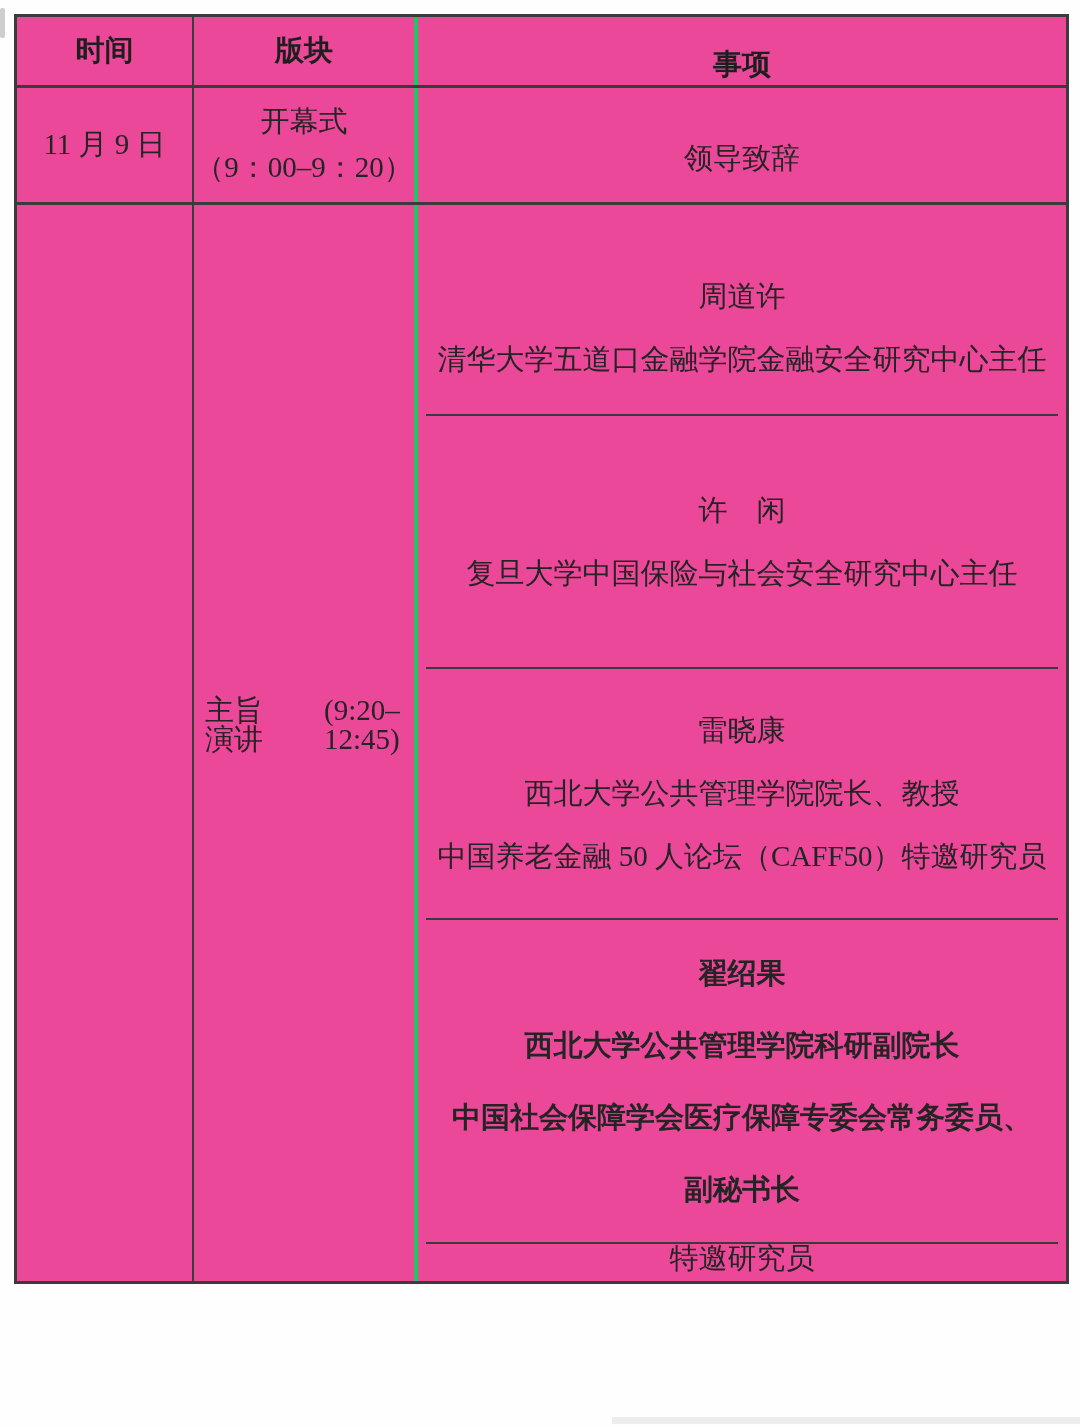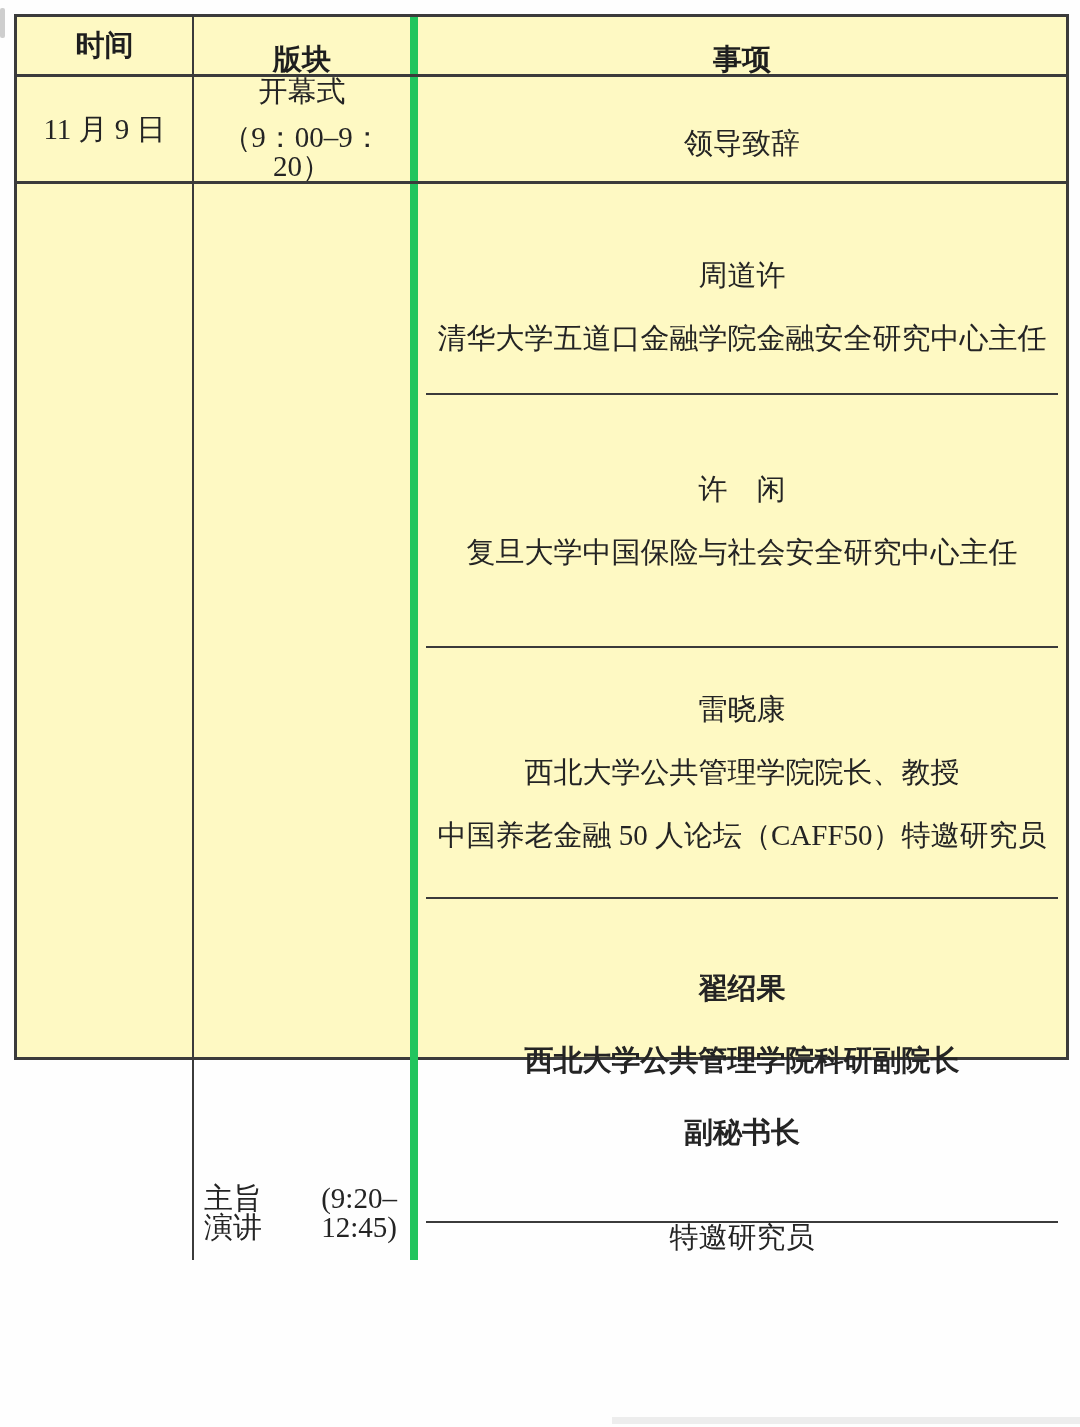--- a/index.html
+++ b/index.html
@@ -10,42 +10,42 @@
     overflow: hidden;
     font-family: "Liberation Serif", "DejaVu Serif", serif;
     color: #242424;
   }
   .page { position: absolute; inset: 0; }
 
   
   .tbl {
     position: absolute;
     left: 14px; top: 14px;
-    width: 1055px; height: 1046px;
+    width: 1055px; height: 1270px;
     box-sizing: border-box;
     border: 3px solid #3b3b3b;
-    background: #fef9c3;
+    background: #ec4899;
     display: flex;
     flex-direction: column;
   }
   .row { display: flex; box-sizing: border-box; width: 100%; }
   .rhead { height: 81px; border-bottom: 3px solid #3b3b3b; }
   .r1   { height: 135px; border-bottom: 3px solid #3b3b3b; }
   .r2   { flex: 1; }
 
   .cell {
     box-sizing: border-box;
     display: flex;
     flex-direction: column;
     align-items: center;
     justify-content: center;
     text-align: center;
   }
   .c1 { width: 177px; border-right: 2px solid #3b3b3b; }
-  .c2 { width: 224px; border-right: 8px solid #22c55e; justify-content: flex-end; }
+  .c2 { width: 224px; border-right: 4px solid #22c55e; }
   .c3 { flex: 1; margin-top: 28px; }
 
   
   .hdr span {
     font-family: "Liberation Sans", "DejaVu Sans", sans-serif;
     font-weight: 700;
     font-size: 30px;
     color: #1e1e1e;
     line-height: 1;
   }
@@ -139,20 +139,21 @@
 
         <div class="sub sub3">
           <span>雷晓康</span>
           <span>西北大学公共管理学院院长、教授</span>
           <span>中国养老金融 50 人论坛（CAFF50）特邀研究员</span>
         </div>
 
         <div class="sub sub4">
           <span>翟绍果</span>
           <span>西北大学公共管理学院科研副院长</span>
+          <span>中国社会保障学会医疗保障专委会常务委员、</span>
           <span>副秘书长</span>
         </div>
 
         <div class="sub sub5">
           <span>特邀研究员</span>
         </div>
 
       </div>
     </div>
 

